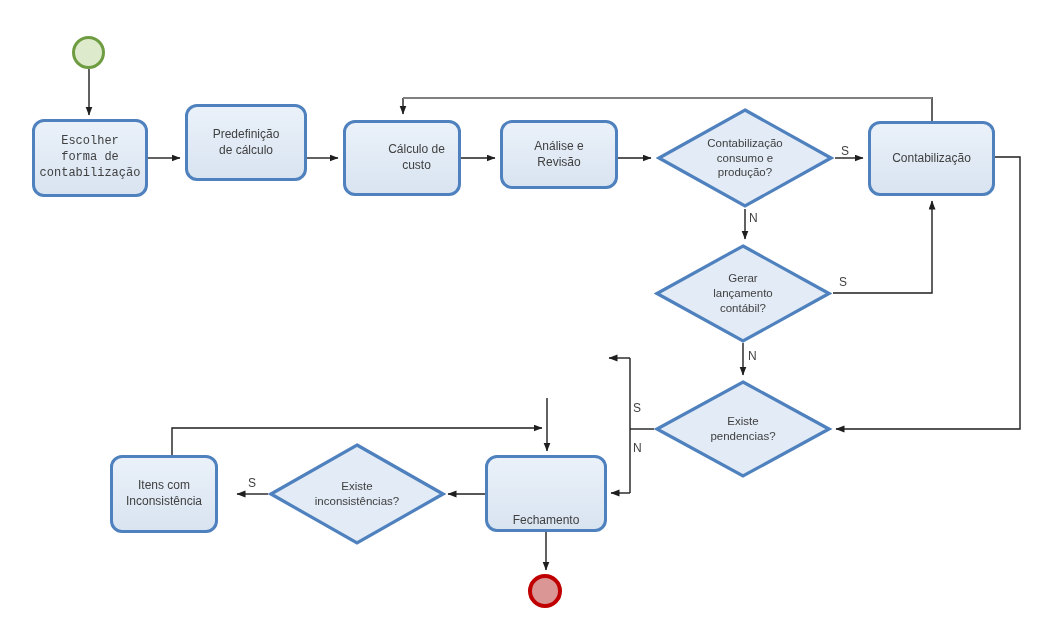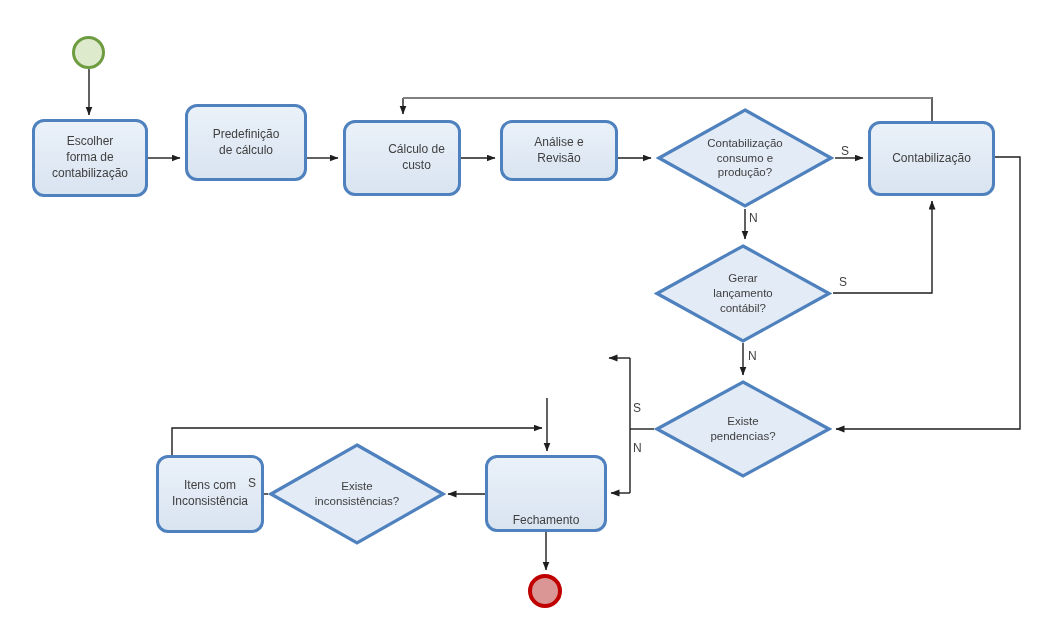--- a/index.html
+++ b/index.html
@@ -113,51 +113,51 @@
 
       <path d="M 546 532 L 546 570" marker-end="url(#arr)"></path>
     </g>
 
     <path d="M 932 98 L 403 98" fill="none" stroke="var(--feedback-connector,#808080)" stroke-width="2"></path>
   </svg>
 
   <div class="node event start-event" style="left:72px;top:36px;width:33px;height:33px;"></div>
   <div class="node event end-event" style="left:528px;top:574px;width:34px;height:34px;"></div>
 
-  <div class="node task" style="left:32px;top:119px;width:116px;height:78px;">
+  <div class="node task" style="left:32px;top:119px;width:116px;height:78px;font-family:Liberation Mono, monospace;">
     <div class="node-label">Escolher
 forma de
 contabilização</div>
   </div>
 
   <div class="node task" style="left:185px;top:104px;width:122px;height:77px;">
     <div class="node-label">Predefinição
 de cálculo</div>
   </div>
 
   <div class="node task" style="left:343px;top:120px;width:118px;height:76px;padding-left:29px;">
     <div class="node-label">Cálculo de
 custo</div>
   </div>
 
-  <div class="node task" style="left:500px;top:120px;width:118px;height:61px;">
+  <div class="node task" style="left:500px;top:120px;width:118px;height:69px;">
     <div class="node-label">Análise e
 Revisão</div>
   </div>
 
   <div class="node task" style="left:868px;top:121px;width:127px;height:75px;">
     <div class="node-label">Contabilização</div>
   </div>
 
 
   <div class="node task" style="left:485px;top:455px;width:122px;height:77px;align-items:flex-end;">
     <div class="node-label">Fechamento</div>
   </div>
 
-  <div class="node task" style="left:110px;top:455px;width:108px;height:78px;margin-left:46px;">
+  <div class="node task" style="left:110px;top:455px;width:108px;height:78px;">
     <div class="node-label">Itens com
 Inconsistência</div>
   </div>
 
   <div class="node diamond" style="left:656px;top:108px;width:178px;height:100px;">
     <svg viewBox="0 0 178 100" preserveAspectRatio="none">
       <polygon points="89,2 175,50 89,98 3,50" fill="var(--diamond-fill,#E2EBF6)" stroke="var(--shape-border,#4E81BD)" stroke-width="3.2" stroke-linejoin="miter"></polygon>
     </svg>
     <div class="node-label">Contabilização
 consumo e

